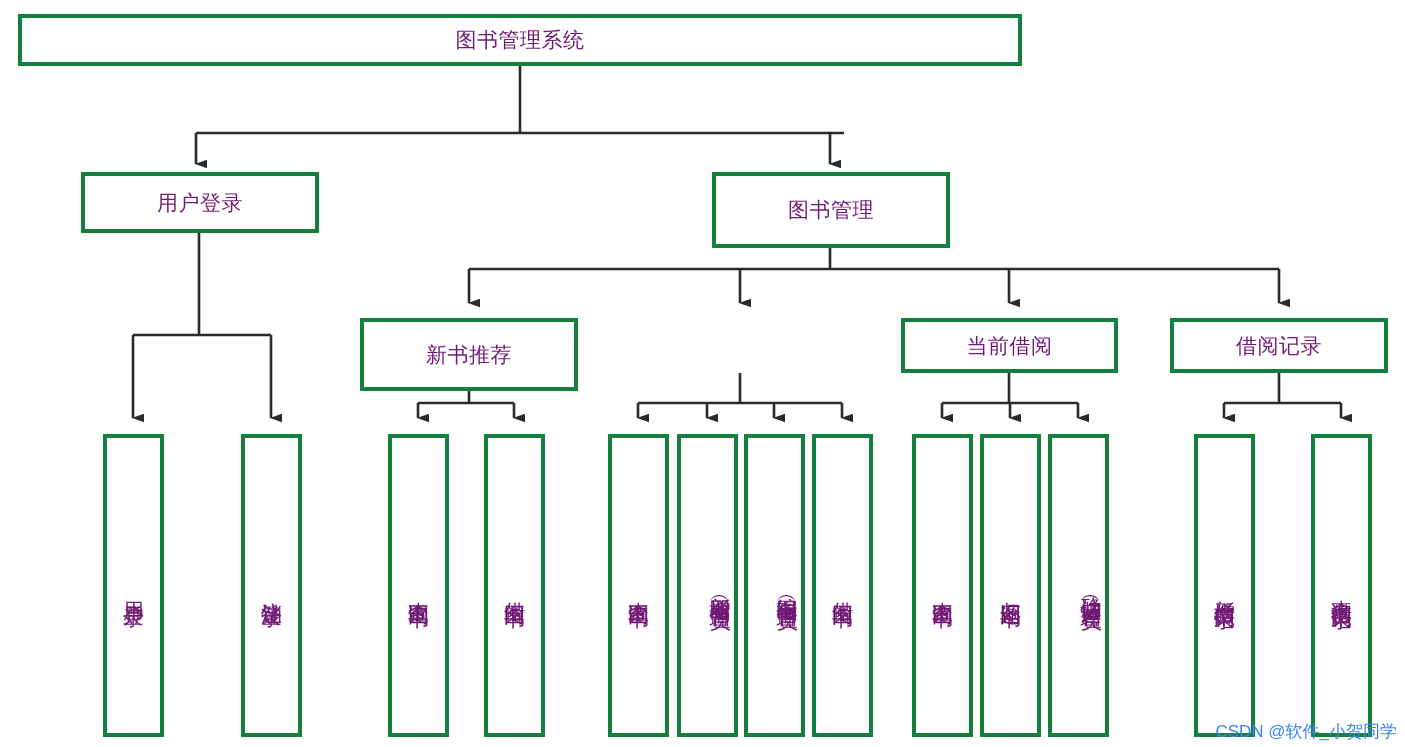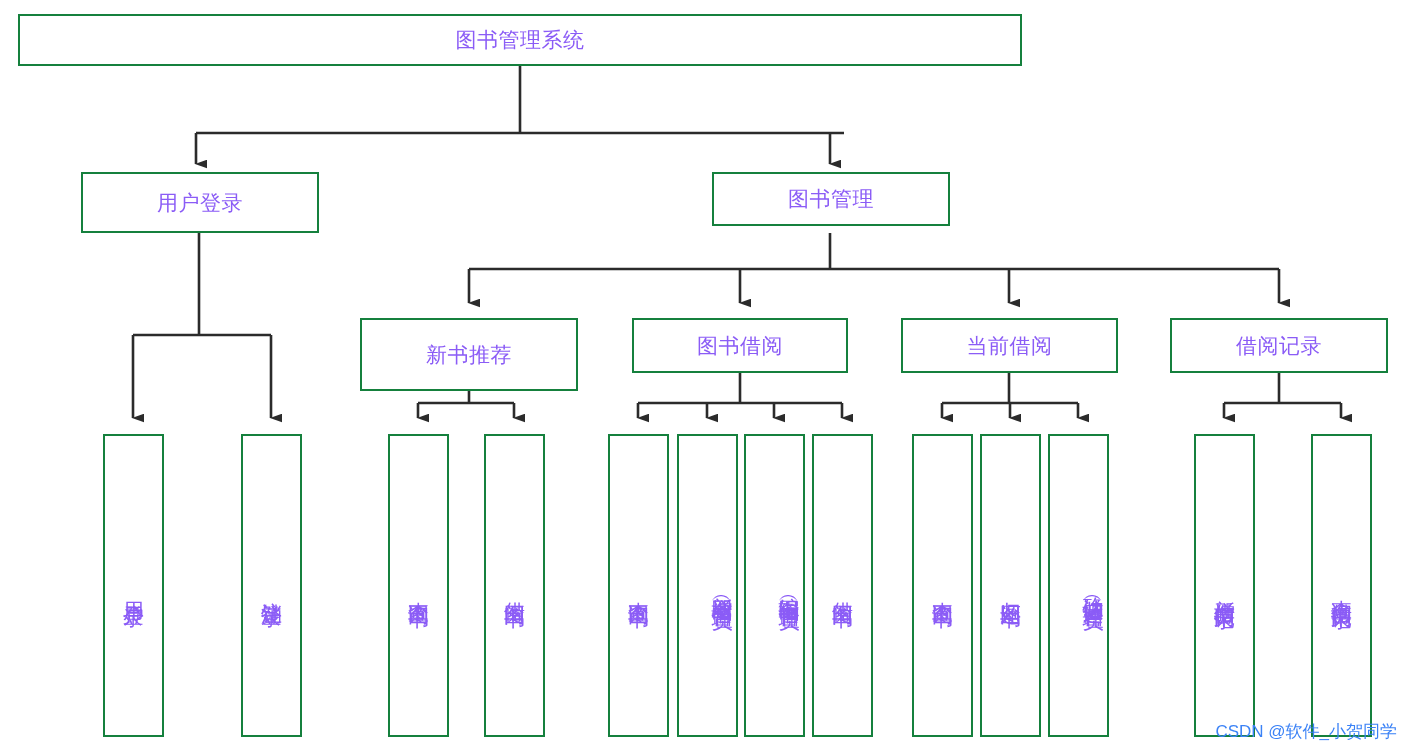--- a/index.html
+++ b/index.html
@@ -23,25 +23,25 @@
     left: 0;
     top: 0;
     width: 1405px;
     height: 747px;
     pointer-events: none;
   }
   .node {
     position: absolute;
     box-sizing: border-box;
     background: #ffffff;
-    border: 2px solid #15803d;
+    border: 4px solid #15803d;
     display: flex;
     align-items: center;
     justify-content: center;
-    color: #8b5cf6;
+    color: #701a75;
     z-index: 2;
   }
   .node.horizontal {
     font-size: 21px;
     letter-spacing: 0.5px;
     line-height: 1.1;
   }
   .node.vertical {
     font-size: 21px;
     writing-mode: vertical-rl;
@@ -124,29 +124,26 @@
     </g>
   </svg>
 
   <div class="node horizontal" style="left:18px; top:14px; width:1004px; height:52px;">
     <span class="node-label">图书管理系统</span>
   </div>
 
   <div class="node horizontal" style="left:81px; top:172px; width:238px; height:61px;">
     <span class="node-label">用户登录</span>
   </div>
-  <div class="node horizontal" style="left:712px; top:172px; width:238px; height:54px;">
+  <div class="node horizontal" style="left:712px; top:172px; width:238px; height:76px;">
     <span class="node-label">图书管理</span>
   </div>
 
   <div class="node horizontal" style="left:360px; top:318px; width:218px; height:73px;">
     <span class="node-label">新书推荐</span>
-  </div>
-  <div class="node horizontal" style="left:632px; top:318px; width:216px; height:55px;">
-    <span class="node-label">图书借阅</span>
   </div>
   <div class="node horizontal" style="left:901px; top:318px; width:217px; height:55px;">
     <span class="node-label">当前借阅</span>
   </div>
   <div class="node horizontal" style="left:1170px; top:318px; width:218px; height:55px;">
     <span class="node-label">借阅记录</span>
   </div>
 
   <div class="node vertical centered" style="left:103px; top:434px; width:61px; height:303px;">
     <span class="node-label">用户登录</span>

